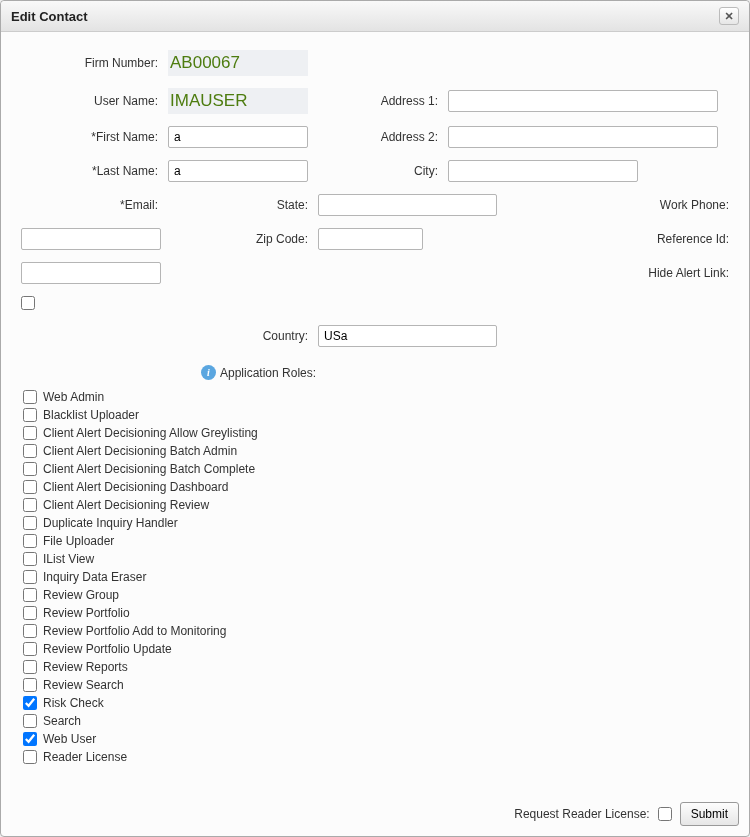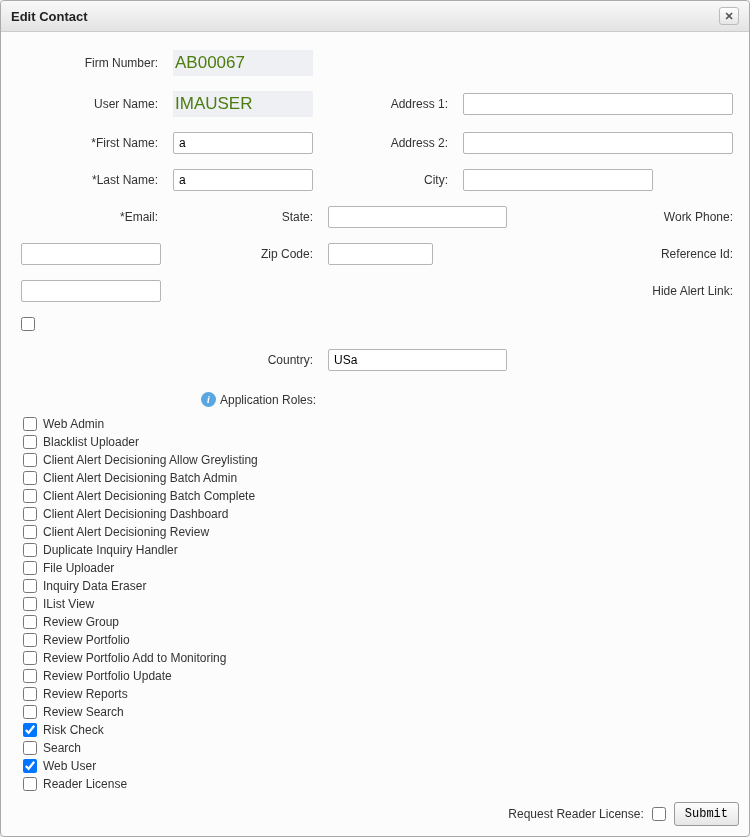--- a/index.html
+++ b/index.html
@@ -51,21 +51,20 @@
       padding: 18px 20px 10px 20px;
       flex: 1;
       overflow: auto;
     }
     .form-grid {
       display: grid;
       grid-template-columns: 137px 140px 120px auto;
       column-gap: 10px;
       row-gap: 12px;
       align-items: center;
-      gap: 15px;
     }
     .lbl {
       text-align: right;
       color: #333;
       font-size: 12px;
     }
     .ro-value {
       padding: 3px 2px;
       font-size: 17px;
       color: #4d7c0f;
@@ -160,21 +159,21 @@
       gap: 8px;
       padding: 8px 10px 10px 10px;
     }
     .submit-btn {
       background: linear-gradient(to bottom, #fdfdfd, #e6e6e6);
       border: 1px solid #999;
       border-radius: 3px;
       padding: 4px 10px;
       font-size: 12px;
       cursor: pointer;
-      font-family: Liberation Mono, monospace;
+      font-family: Liberation Sans, sans-serif;
     }
   </style>
 </head>
 <body>
 
 <div class="dialog">
   <div class="title-bar">
     <span>Edit Contact</span>
     <button class="close-btn">✕</button>
   </div>
@@ -266,25 +265,25 @@
         <div class="role-item">
           <input type="checkbox" style="">
           <span>Duplicate Inquiry Handler</span>
         </div>
         <div class="role-item">
           <input type="checkbox" style="">
           <span>File Uploader</span>
         </div>
         <div class="role-item">
           <input type="checkbox" style="">
+          <span>IList View</span>
+        </div>
+        <div class="role-item">
+          <input type="checkbox" style="">
           <span>Inquiry Data Eraser</span>
-        </div>
-        <div class="role-item">
-          <input type="checkbox" style="">
-          <span>IList View</span>
         </div>
         <div class="role-item">
           <input type="checkbox" style="">
           <span>Review Group</span>
         </div>
         <div class="role-item">
           <input type="checkbox" style="">
           <span>Review Portfolio</span>
         </div>
         <div class="role-item">

